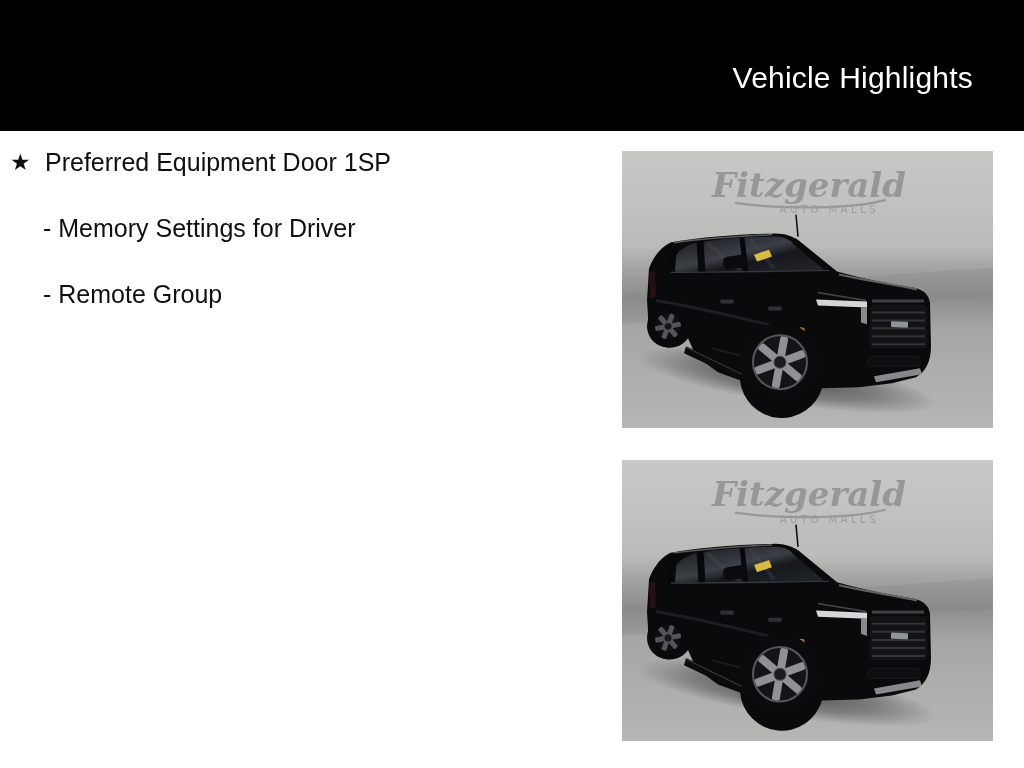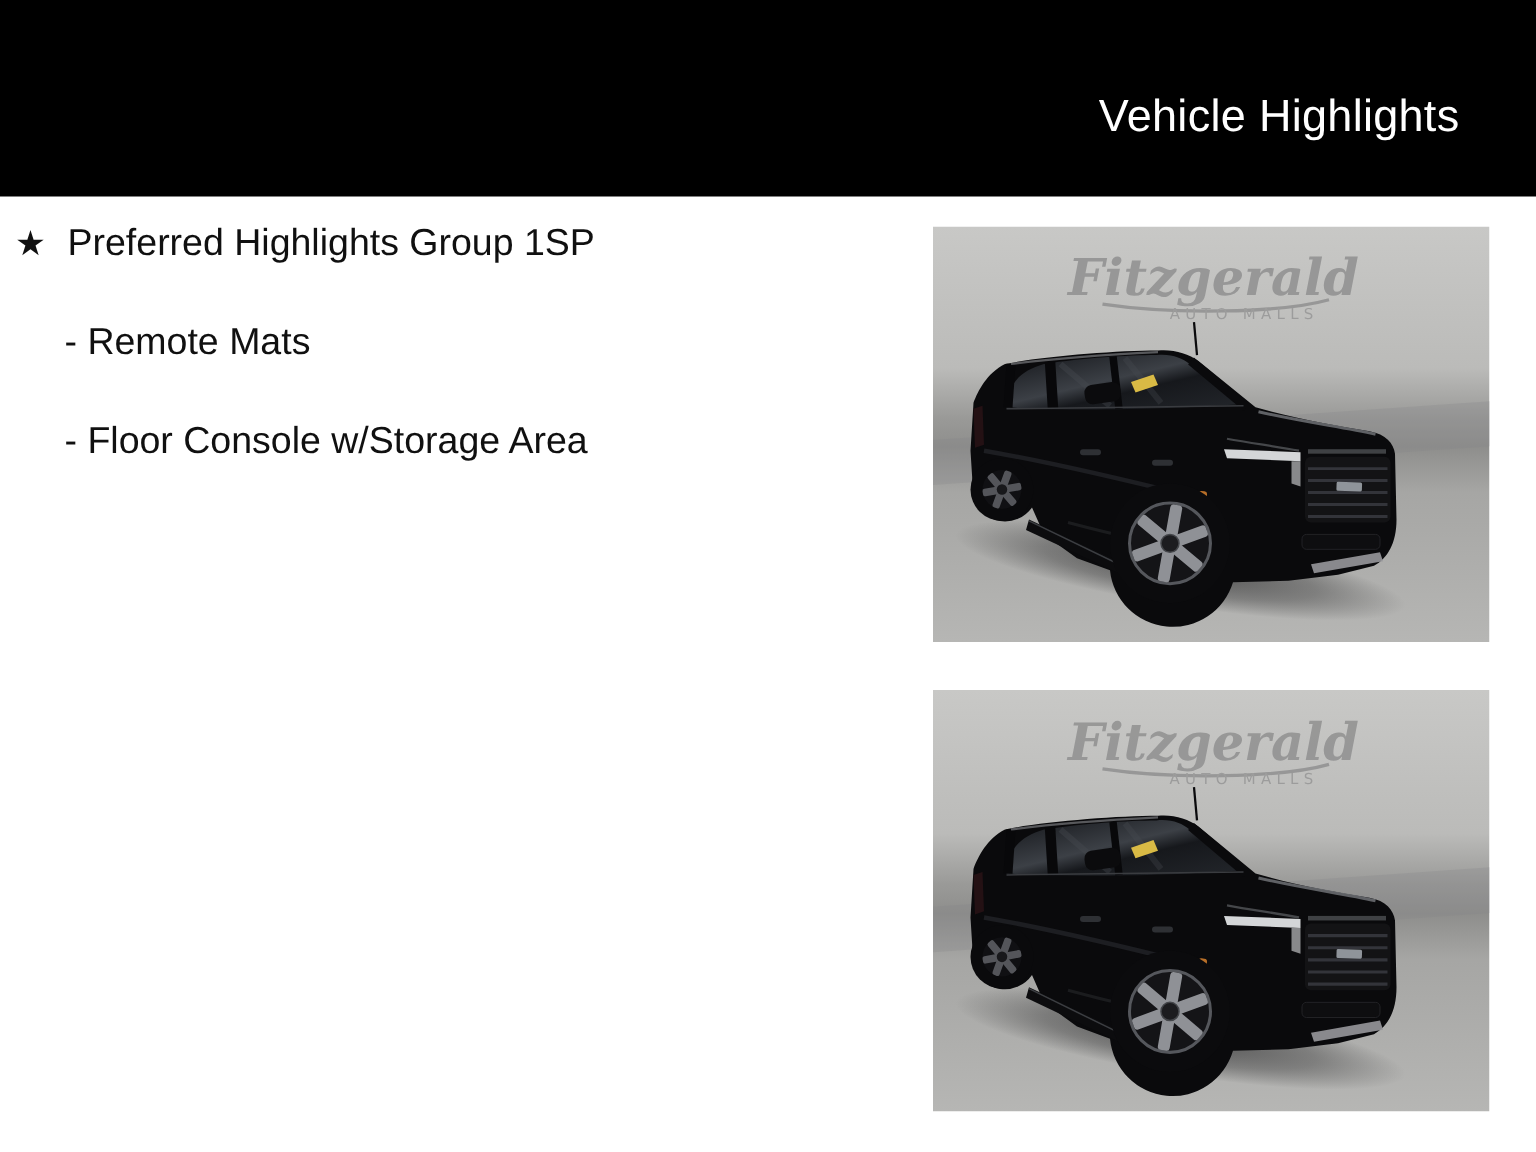--- a/index.html
+++ b/index.html
@@ -54,25 +54,25 @@
 </head>
 <body>
 
 <header class="header-bar">
   <span class="title">Vehicle Highlights</span>
 </header>
 
 <section class="content">
   <div class="group-title">
     <span class="star">★</span>
-    <span>Preferred Highlights Group 1SP</span>
+    <span>Preferred Equipment Door 1SP</span>
   </div>
   <ul>
-    <li>- Remote Mats</li>
-    <li>- Floor Console w/Storage Area</li>
+    <li>- Memory Settings for Driver</li>
+    <li>- Remote Group</li>
   </ul>
 </section>
 
 <svg class="defs-holder" aria-hidden="true">
   <defs>
     <linearGradient id="bgGrad" x1="0" y1="0" x2="0" y2="1">
       <stop offset="0%" stop-color="#c8c8c6"></stop>
       <stop offset="34%" stop-color="#bbbbb9"></stop>
       <stop offset="46%" stop-color="#9a9a98"></stop>
       <stop offset="53%" stop-color="#8e8e8c"></stop>

